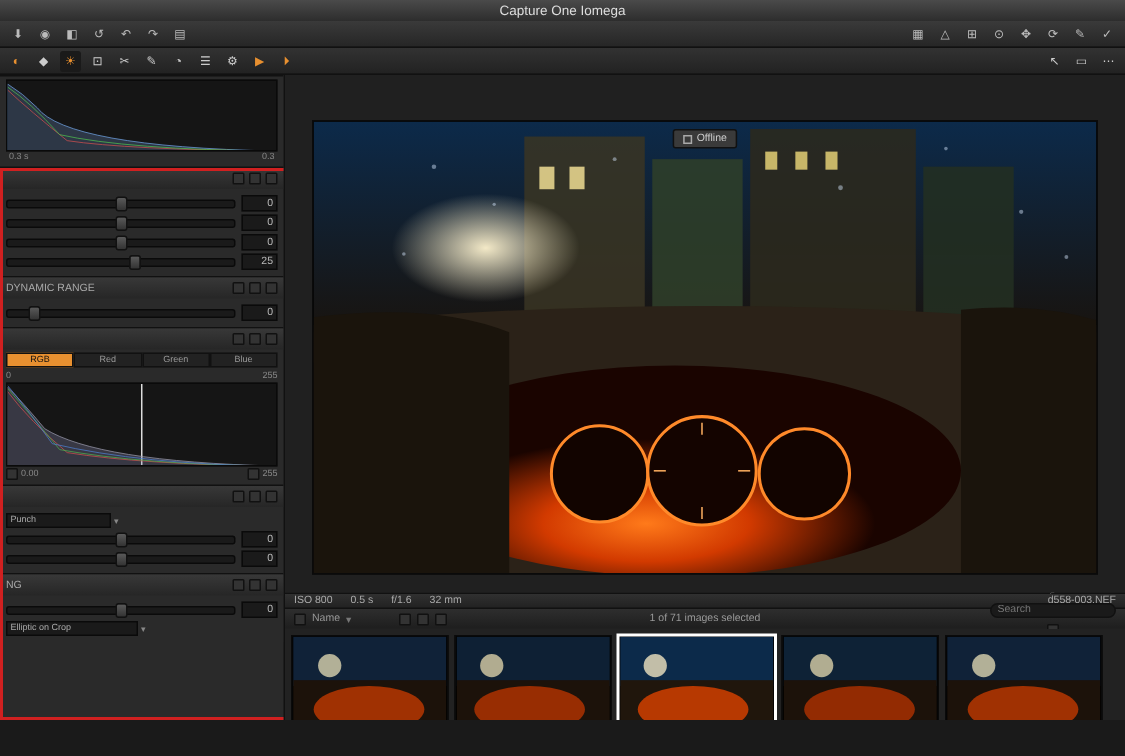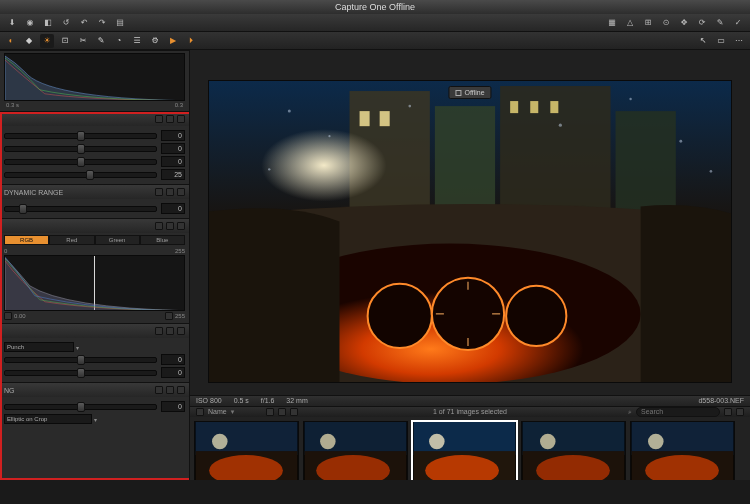--- a/index.html
+++ b/index.html
@@ -32,35 +32,35 @@
   .viewer { flex:1; display:flex; flex-direction:column; background:#222; position:relative; }
   .view-area { flex:1; background:#202020; padding:30px 18px 12px; position:relative; }
   .offline-badge { position:absolute; top:36px; left:50%; transform:translateX(-50%); background:#3a3a3a; border:1px solid #111; color:#ccc; font-size:7px; padding:2px 6px; border-radius:2px; display:flex; align-items:center; gap:3px; z-index:5; }
   .photo { width:100%; height:100%; border:1px solid #0a0a0a; background:#000; position:relative; overflow:hidden; }
   
   .photo svg { width:100%; height:100%; display:block; }
   .metabar { height:16px; background:linear-gradient(#303030,#222); border-top:1px solid #111; display:flex; align-items:center; justify-content:space-between; padding:0 6px; font-size:7px; color:#aaa; }
   .metabar span { margin-right:10px; }
   .browser-bar { height:14px; background:linear-gradient(#2e2e2e,#1e1e1e); border-top:1px solid #111; display:flex; align-items:center; padding:0 6px; font-size:7px; color:#999; justify-content:space-between; }
   .sel-info { position:absolute; left:50%; transform:translateX(-50%); pointer-events:none; }
-  .search-wrap { display:flex; align-items:center; gap:4px; }
+  .search-wrap { display:flex; align-items:center; gap:4px;flex-direction:column; }
   .search-inp { background:#1a1a1a; border:1px solid #111; color:#aaa; font-size:7px; padding:0 4px; width:84px; height:10px; border-radius:5px; }
   .browser { height:94px; background:#222; display:flex; gap:4px; padding:4px; overflow-x:hidden; align-items:flex-start; }
   .thumb { width:105px; display:flex; flex-direction:column; gap:2px; }
   .thumb-img { width:105px; height:68px; background:#000; border:1px solid #0a0a0a; position:relative; overflow:hidden; }
   .thumb.selected .thumb-img { outline:2px solid #fff; outline-offset:-1px; }
   .thumb-img svg { width:100%; height:100%; }
   .panel-head .icns { display:flex; gap:3px; }
   .head-icn { width:8px; height:8px; background:#333; border:1px solid #111; border-radius:1px; }
 </style>
 </head>
 <body>
 
 <div class="titlebar">
-  <span>Capture One Offline</span>
+  <span>Capture One Iomega</span>
 </div>
 
 <div class="topbar">
   <div class="topbar-left">
     <span class="top-icn">⬇</span>
     <span class="top-icn">◉</span>
     <span class="top-icn">◧</span>
     <span class="top-icn">↺</span>
     <span class="top-icn">↶</span>
     <span class="top-icn">↷</span>

